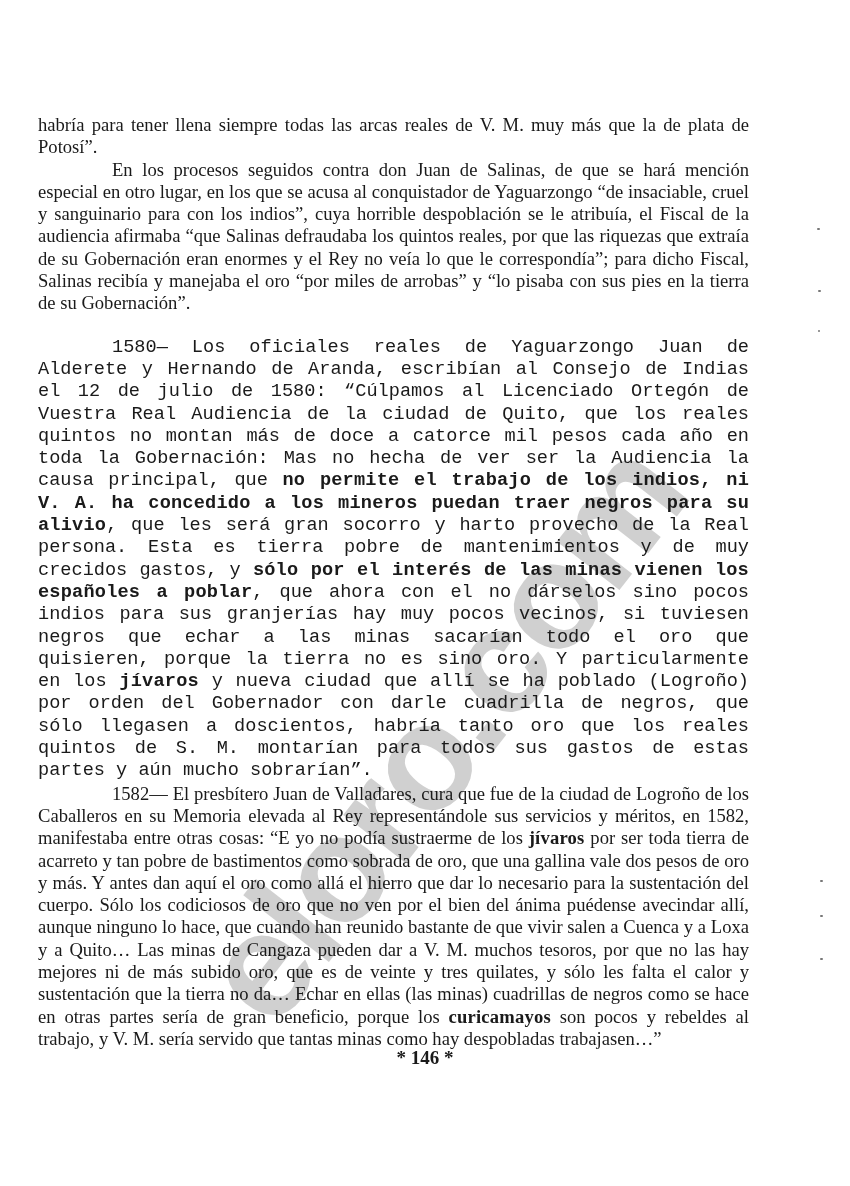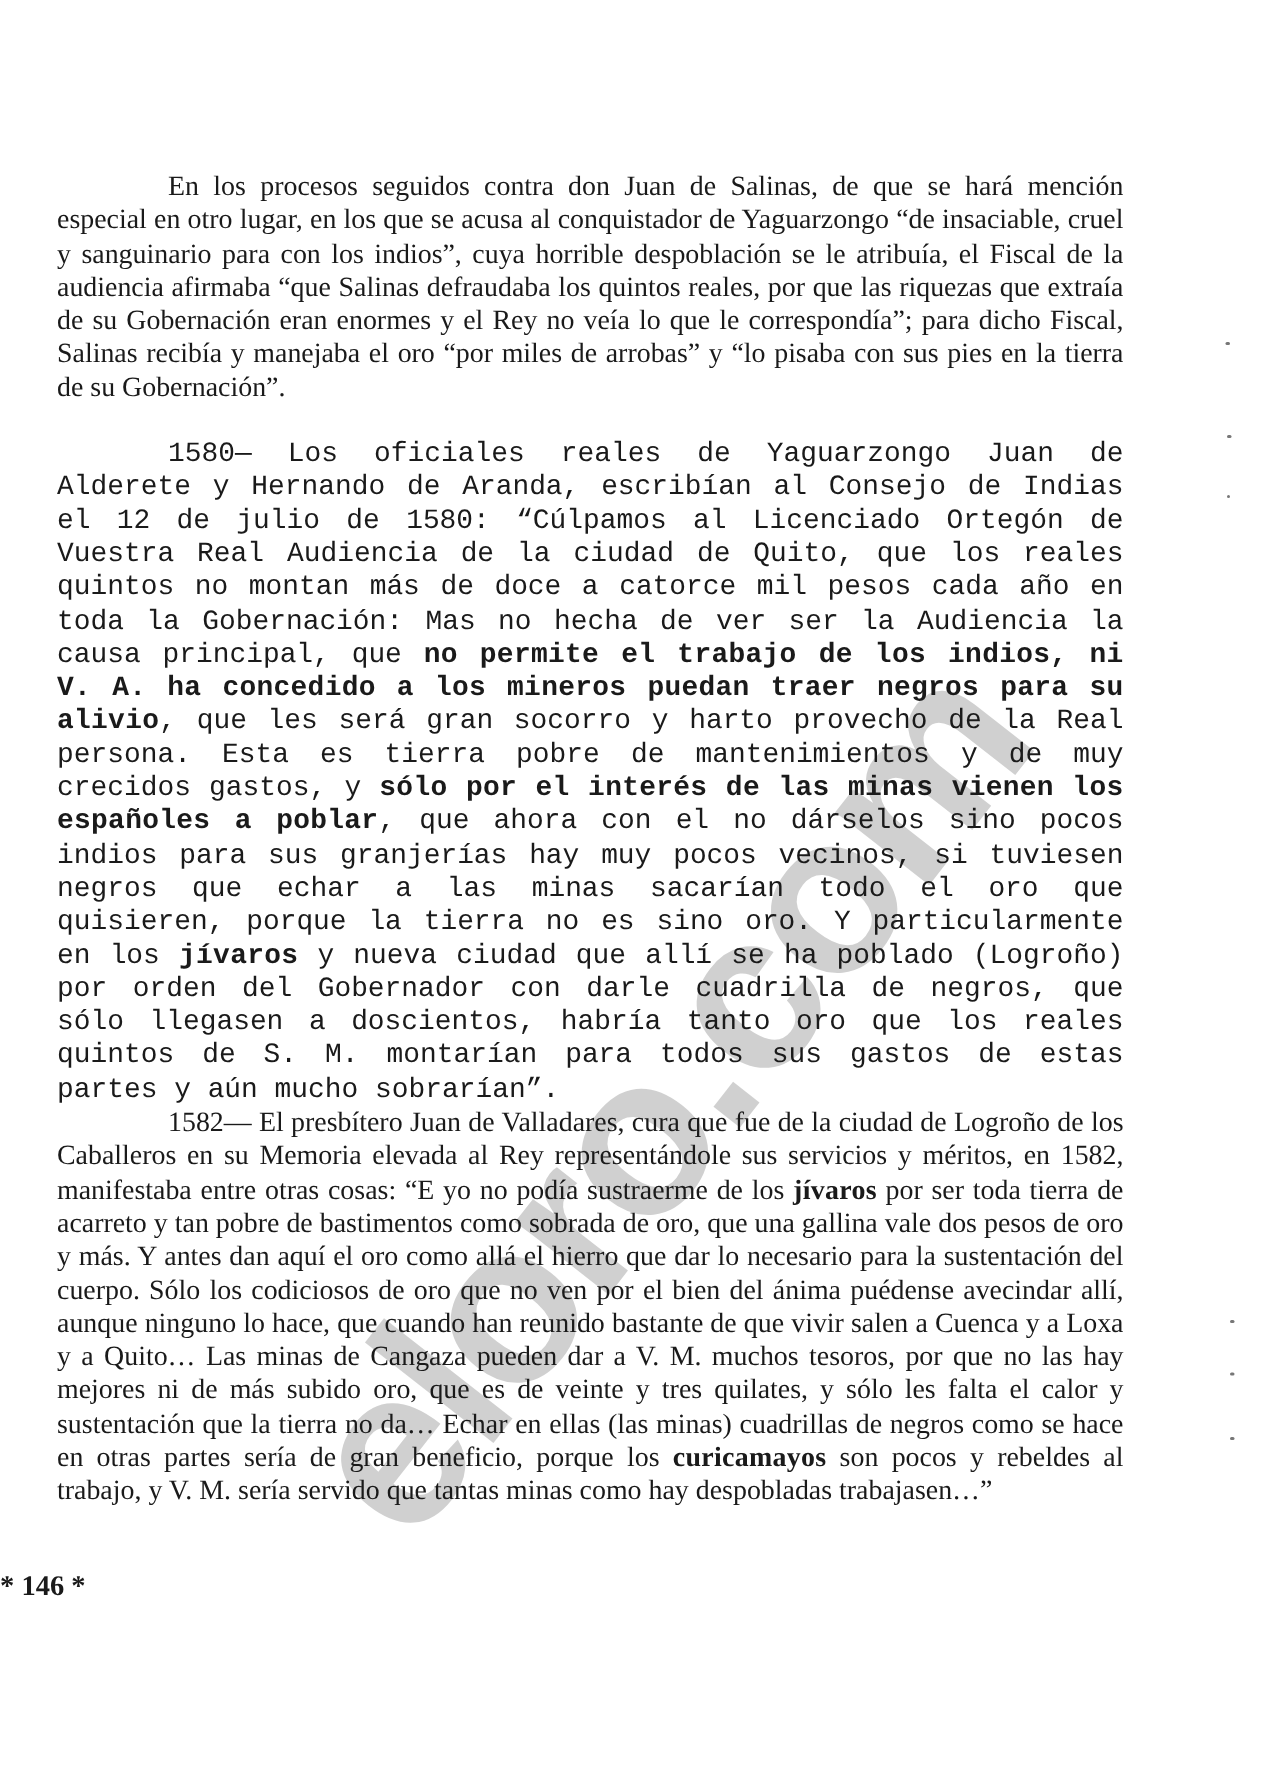--- a/index.html
+++ b/index.html
@@ -9,38 +9,39 @@
   }
   .page {
     position: absolute; left: 38px; top: 114px; width: 711px;
     font-size: 18.6px; line-height: 22.3px; text-align: justify;
   }
   .page p { margin: 0; }
   .indent { text-indent: 74px; }
   .gap { margin-top: 22px !important; font-family: Liberation Mono, monospace; }
   b { font-weight: bold; letter-spacing: 0.2px; }
   .folio {
-    position: absolute; left: 0; width: 850px; top: 1047px; 
+    position: absolute; left: 0; width: 850px; top: 1047px; text-align: center;
     font-size: 19px; font-weight: bold;
   }
   .watermark {
     position: absolute; left: 60px; top: 560px; width: 900px;
     transform: rotate(-52deg); transform-origin: center;
     font-family: "Liberation Sans", "DejaVu Sans", sans-serif; font-weight: bold;
     font-size: 150px; color: rgba(120,120,120,0.35); white-space: nowrap; pointer-events: none;
     letter-spacing: -4px;
   }
   .speck { position: absolute; width: 3px; height: 2px; background: #777; border-radius: 1px; }
 </style>
 </head>
 <body>
 
 <div class="watermark">eloro.com</div>
 
 <div class="page">
+  <p><span>habría para tener llena siempre todas las arcas reales de V. M. muy más que la de plata de Potosí”.</span></p>
   <p class="indent"><span>En los procesos seguidos contra don Juan de Salinas, de que se hará mención especial en otro lugar, en los que se acusa al conquistador de Yaguarzongo “de insaciable, cruel y sanguinario para con los indios”, cuya horrible despoblación se le atribuía, el Fiscal de la audiencia afirmaba “que Salinas defraudaba los quintos reales, por que las riquezas que extraía de su Gobernación eran enormes y el Rey no veía lo que le correspondía”;  para dicho Fiscal, Salinas recibía y manejaba el oro “por miles de arrobas” y “lo pisaba con sus pies en la tierra de su Gobernación”.</span></p>
   <p class="indent gap"><span>1580— Los oficiales reales de Yaguarzongo Juan de Alderete y Hernando de Aranda, escribían al Consejo de Indias el 12 de julio de 1580:  “Cúlpamos al Licenciado Ortegón de Vuestra Real Audiencia de la ciudad de Quito, que los reales quintos no montan más de doce a catorce mil pesos cada año en toda la Gobernación:  Mas no hecha de ver ser la Audiencia la causa principal, que </span><b>no permite el trabajo de los indios, ni V. A. ha concedido a los mineros puedan traer negros para su alivio</b><span>, que les será gran socorro y harto provecho de la Real persona.  Esta es tierra pobre de mantenimientos y de muy crecidos gastos, y </span><b>sólo por el interés de las minas vienen los españoles a poblar</b><span>, que ahora con el no dárselos sino pocos indios para sus granjerías hay muy pocos vecinos, si tuviesen negros que echar a las minas sacarían todo el oro que quisieren, porque la tierra no es sino oro.  Y particularmente en los </span><b>jívaros</b><span> y nueva ciudad que allí se ha poblado (Logroño) por orden del Gobernador con darle cuadrilla de negros, que sólo llegasen a doscientos, habría tanto oro que los reales quintos de S. M. montarían para todos sus gastos de estas partes y aún mucho sobrarían”.</span></p>
   <p class="indent"><span>1582— El presbítero Juan de Valladares, cura que fue de la ciudad de Logroño de los Caballeros en su Memoria elevada al Rey representándole sus servicios y méritos, en 1582, manifestaba entre otras cosas:  “E yo no podía sustraerme de los </span><b>jívaros</b><span> por ser toda tierra de acarreto y tan pobre de bastimentos como sobrada de oro, que una gallina vale dos pesos de oro y más.  Y antes dan aquí el oro como allá el hierro que dar lo necesario para la sustentación del cuerpo.  Sólo los codiciosos de oro que no ven por el bien del ánima puédense avecindar allí, aunque ninguno lo hace, que cuando han reunido bastante de que vivir salen a Cuenca y a Loxa y a Quito… Las minas de Cangaza pueden dar a V. M. muchos tesoros, por que no las hay mejores ni de más subido oro, que es de veinte y tres quilates, y sólo les falta el calor y sustentación que la tierra no da…  Echar en ellas (las minas) cuadrillas de negros como se hace en otras partes sería de gran beneficio, porque los </span><b>curicamayos</b><span> son pocos y rebeldes al trabajo, y V. M. sería servido que tantas minas como hay despobladas trabajasen…”</span></p>
 </div>
 
 <div class="folio">* 146 *</div>
 
 <span class="speck" style="left:817px;top:228px;"></span>
 <span class="speck" style="left:818px;top:290px;"></span>
 <span class="speck" style="left:818px;top:330px;width:2px;"></span>

